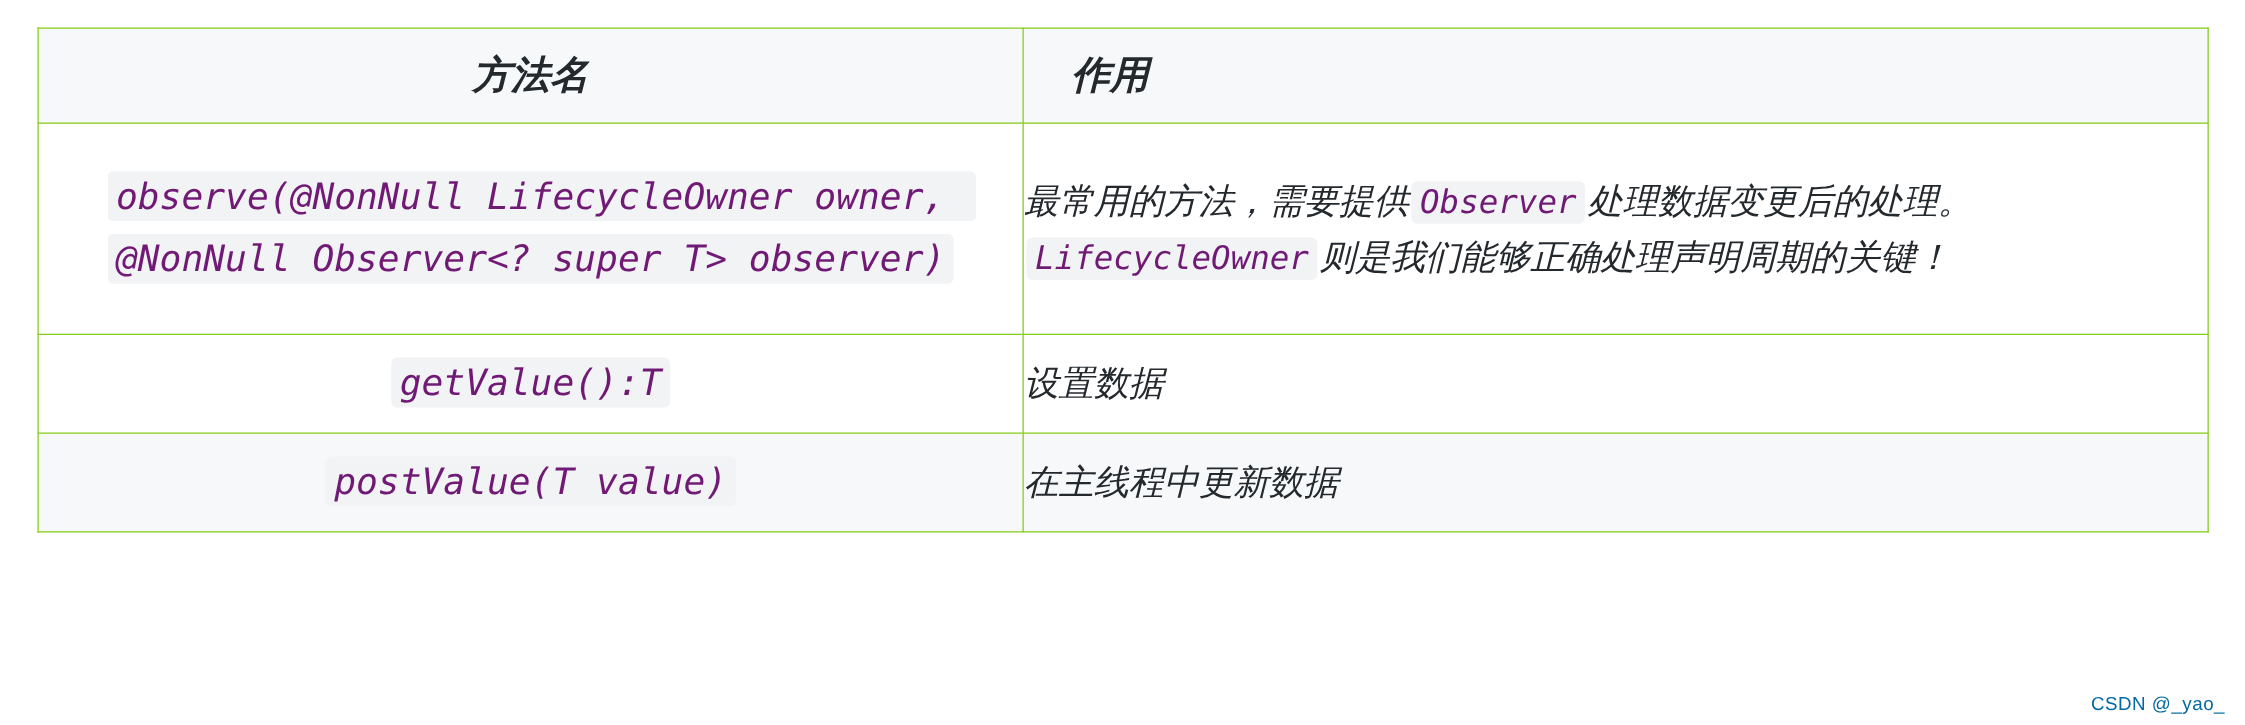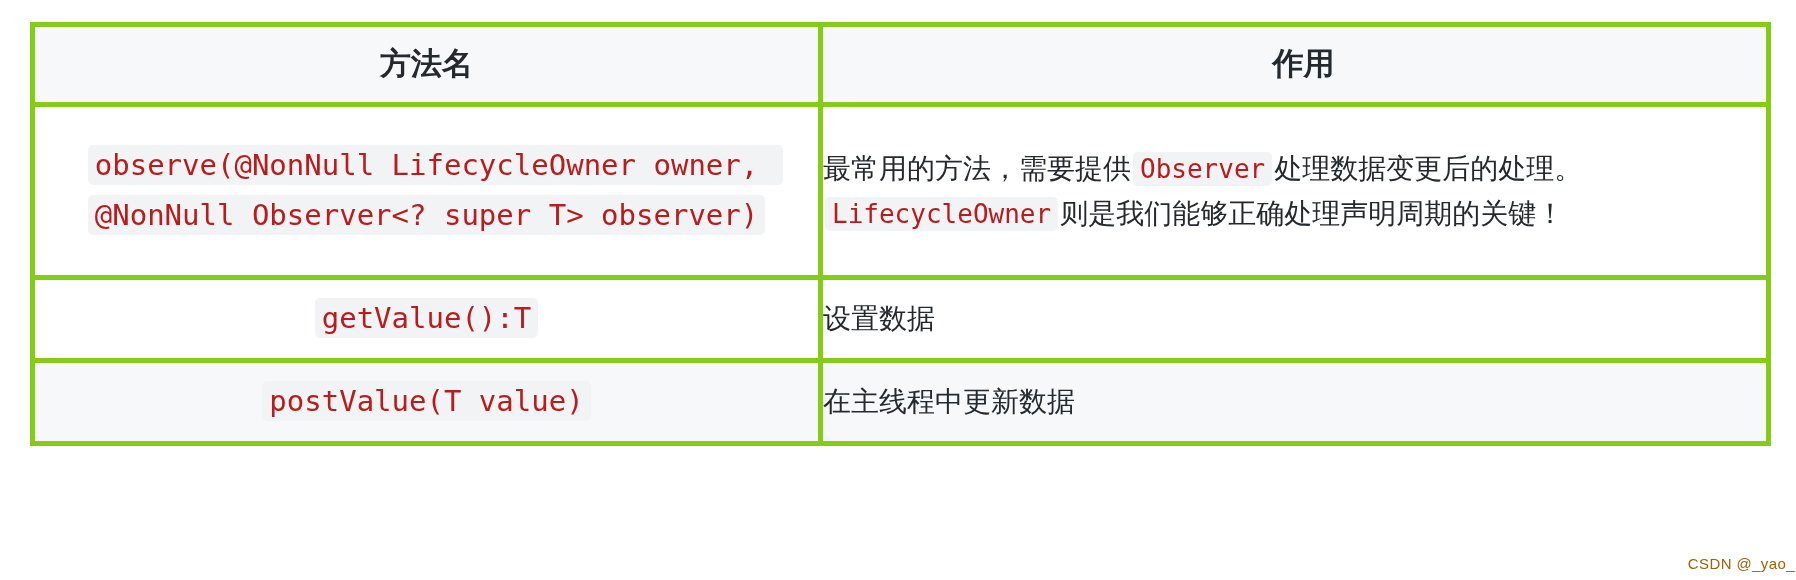--- a/index.html
+++ b/index.html
@@ -28,42 +28,43 @@
     border-collapse: collapse;
     table-layout: fixed;
     background: #ffffff;
   }
 
   table.md-table col.col-method { width: 788px; }
   table.md-table col.col-desc   { width: 948px; }
 
   table.md-table th,
   table.md-table td {
-    border: 5px solid #84cc16;
+    border: 1px solid #84cc16;
     padding: 0;
     vertical-align: middle;
+    font-style: italic;
   }
 
   
   thead tr {
     background: #f6f8fa;
   }
   thead th {
     height: 75px;
     font-size: 31px;
     font-weight: bold;
     color: #24292e;
     line-height: 1.3;
   }
   thead th.th-method {
     text-align: center;
   }
   thead th.th-desc {
-    text-align: center;
-    padding-left: 18px;
+    text-align: left;
+    padding-left: 38px;
   }
 
   
   tbody tr.row-odd  { background: #ffffff; }
   tbody tr.row-even { background: #f6f8fa; }
 
   td.cell-method {
     text-align: center;
     padding: 18px 14px;
     line-height: 1.62;
@@ -74,21 +75,21 @@
     padding: 18px 28px 18px 30px;
     font-size: 28px;
     color: #24292e;
     line-height: 1.62;
   }
 
   
   code.inline-code {
     font-family: "DejaVu Sans Mono", "Liberation Mono", monospace;
     background-color: #f2f3f5;
-    color: #b91c1c;
+    color: #701a75;
     border-radius: 5px;
     padding: 2px 6px;
     font-size: 0.93em;
     white-space: pre-wrap;
     box-decoration-break: clone;
     -webkit-box-decoration-break: clone;
   }
 
   td.cell-method code.inline-code {
     font-size: 29px;
@@ -108,24 +109,24 @@
 
   
   tr.row-observe td  { height: 168px; }
   tr.row-setvalue td { height: 78px; }
   tr.row-getvalue td { height: 78px; }
   tr.row-postvalue td { height: 78px; }
 
   
   .watermark {
     position: absolute;
-    right: 1px;
+    right: 16px;
     bottom: 8px;
     font-size: 15px;
-    color: #a16207;
+    color: #0369a1;
     letter-spacing: 0.4px;
     font-family: "Liberation Sans", "DejaVu Sans", sans-serif;
     user-select: none;
   }
 </style>
 </head>
 <body>
 
 <div class="page">
 

